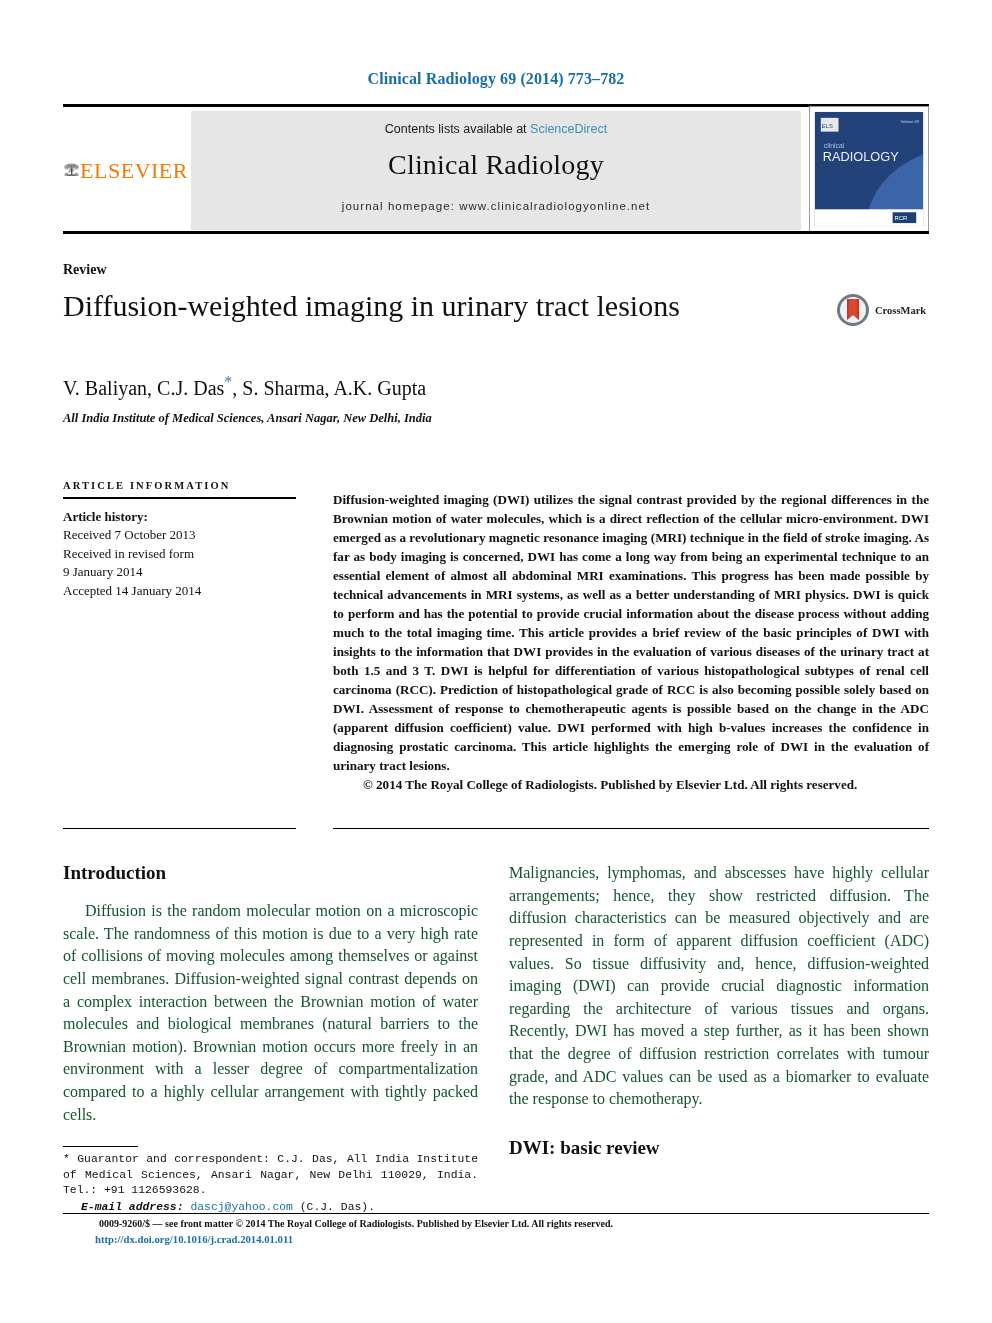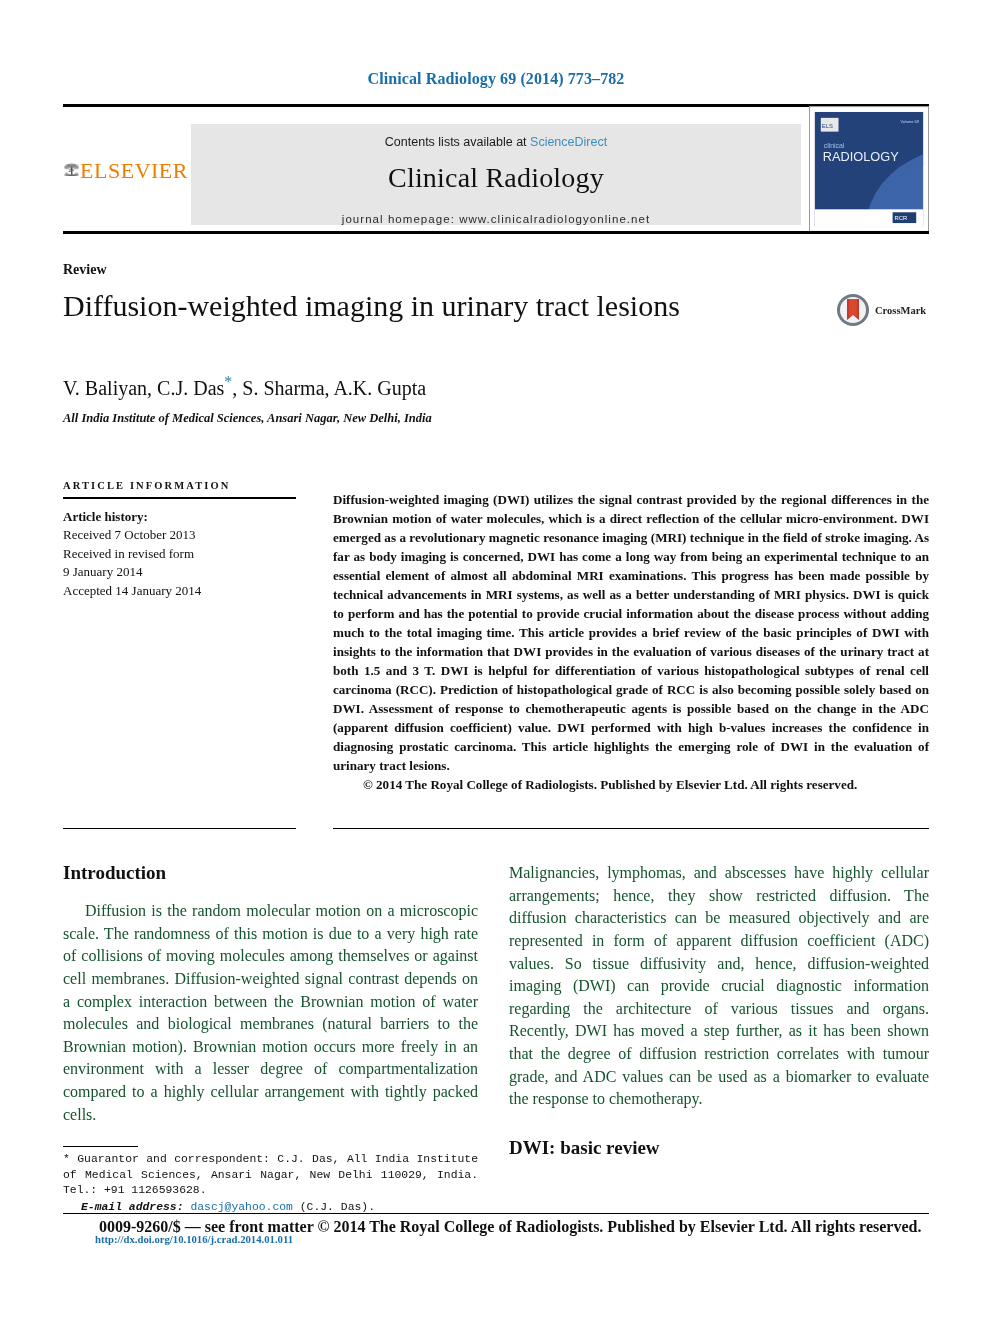--- a/index.html
+++ b/index.html
@@ -61,22 +61,22 @@
   .elsevier-word {
     font-family: "Liberation Serif", serif;
     font-size: 22px;
     letter-spacing: 0.5px;
     color: #ef7d00;
     line-height: 1;
     margin-top: 1px;
   }
   .grey-band {
     position: absolute;
-    left: 128px; top: 20px;
-    width: 610px; height: 101px;
+    left: 128px; top: 7px;
+    width: 610px; height: 119px;
     background: #e6e6e6;
     display: flex; flex-direction: column;
     align-items: center; justify-content: flex-start;
   }
   .contents-line {
     margin-top: 11px;
     font-family: "Liberation Sans", sans-serif;
     font-size: 12.5px;
     color: #1a1a1a;
   }
@@ -243,21 +243,21 @@
   .footnote .line2 { display: block; text-indent: 18px; margin-top: 1px; }
 
   
   .bottom-rule {
     position: absolute; left: 63px; top: 1213px;
     width: 866px; height: 1px; background: #000;
   }
   .issn-line {
     position: absolute; left: 63px; top: 1218px;
     width: 866px;
-    font-size: 16px;
+    font-size: 10px;
     font-weight: bold;
     color: #111;
     padding-left: 36px;
   }
   .doi-line {
     position: absolute; left: 63px; top: 1233px;
     width: 866px;
     font-size: 10.7px;
     font-weight: bold;
     color: #1a6ea8;

